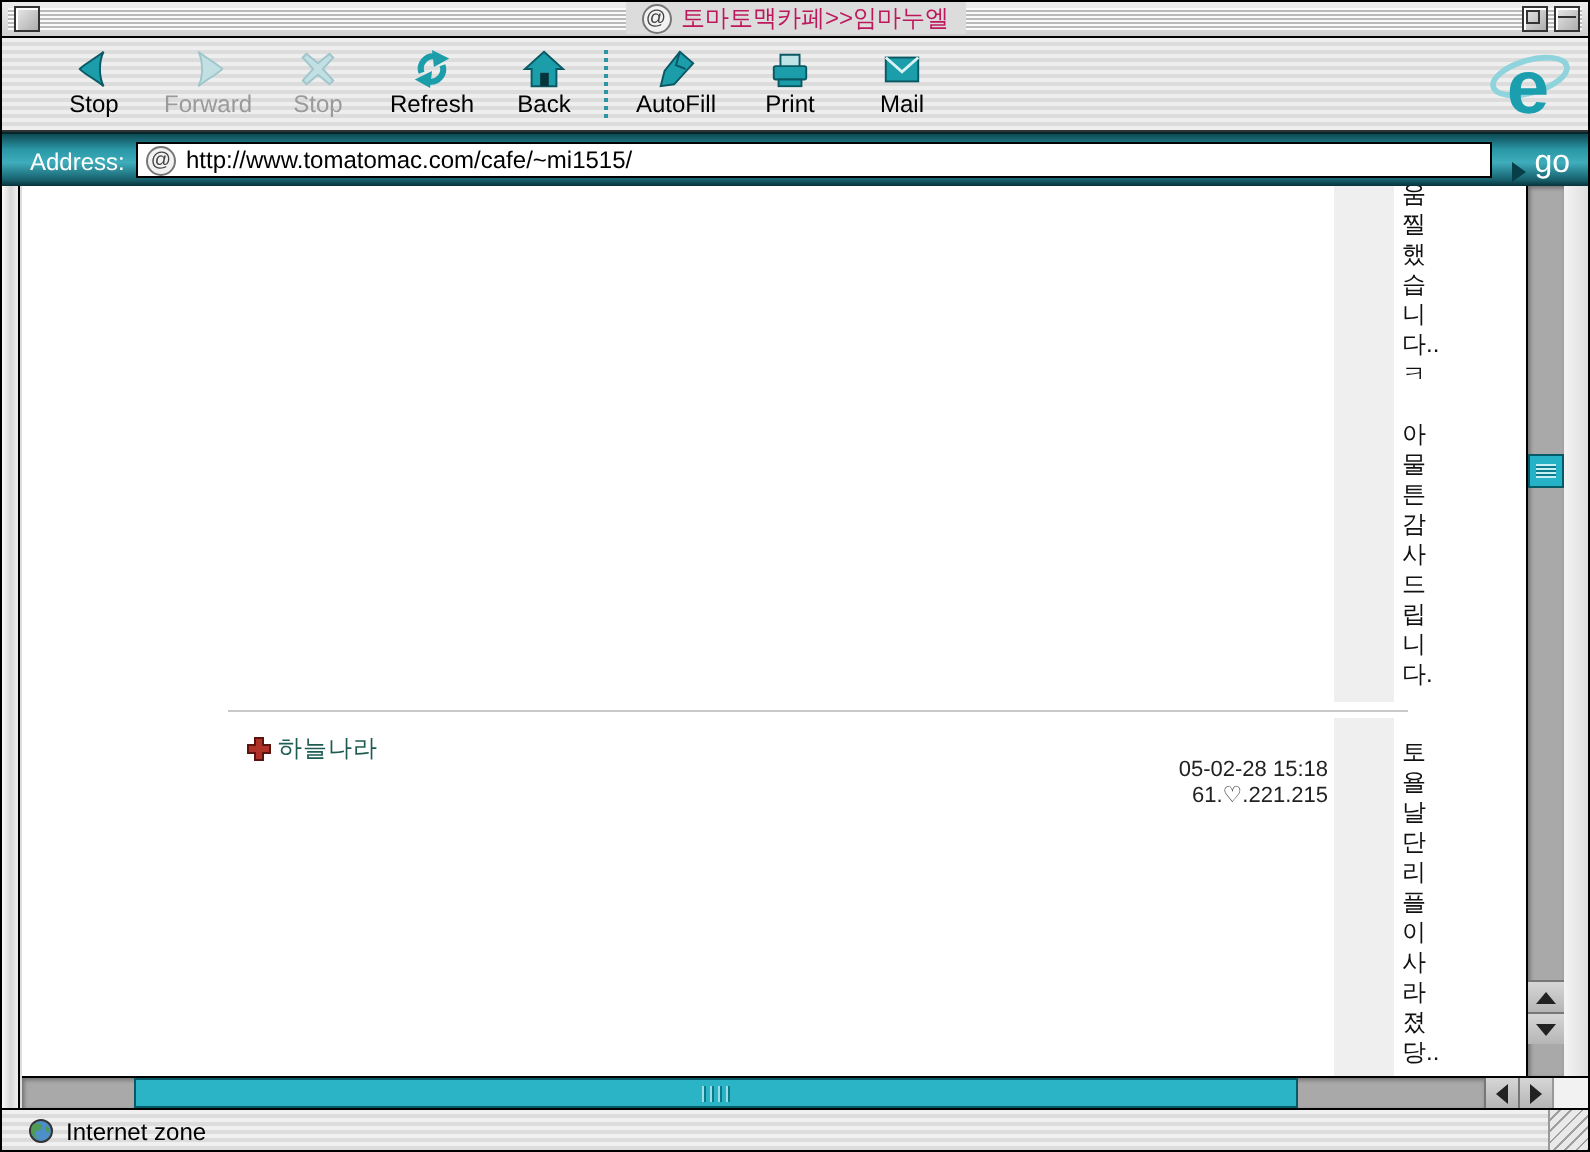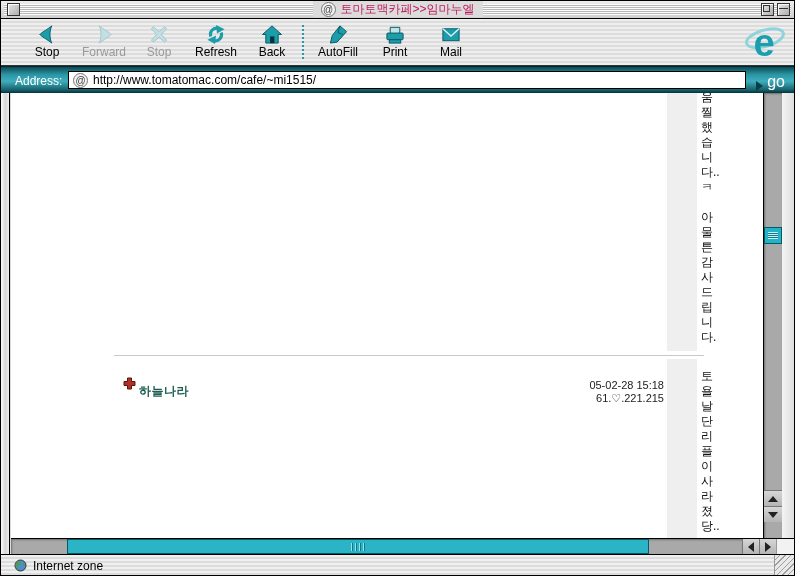--- a/index.html
+++ b/index.html
@@ -48,21 +48,21 @@
     background:linear-gradient(90deg,#f4f4f4,#dcdcdc);}
   .viewport{position:absolute;left:10px;top:92px;width:752px;height:445px;background:#fff;overflow:hidden;}
   .cell-shade{position:absolute;left:656px;width:30px;background:#efefef;}
   .shade-top{top:0;height:258px;}
   .shade-bottom{top:266px;height:179px;}
   .post-divider{position:absolute;left:103px;top:262px;width:590px;height:1px;background:#c9c9c9;}
   .vcol{position:absolute;width:20px;font-size:12px;line-height:15px;color:#111;white-space:pre-line;text-align:left;}
   .vcol-1{left:690px;top:-3px;}
   .vcol-2{left:690px;top:276px;}
   .author{position:absolute;left:112px;top:273px;display:flex;align-items:center;gap:3px;}
-  .author .nick{font-size:12px;font-weight:bold;color:#1c5c52;letter-spacing:0.5px;margin-top:17px;}
+  .author .nick{font-size:12px;font-weight:normal;color:#1c5c52;letter-spacing:0.5px;}
   .meta{position:absolute;left:440px;top:286px;width:213px;text-align:right;font-size:11px;line-height:13px;color:#222;}
   
   .vscroll{position:absolute;left:762px;top:92px;width:19px;height:445px;border-left:1px solid #000;box-sizing:border-box;
     background:#a9a9a9;box-shadow:inset 1px 1px 2px rgba(0,0,0,0.35);}
   .v-thumb{position:absolute;left:0;right:0;top:134px;height:17px;background:#25b2c6;border:1px solid #045a66;box-sizing:border-box;}
   .v-thumb::after{content:"";position:absolute;left:3px;right:3px;top:4px;height:7px;
     background:repeating-linear-gradient(180deg,#c5f1f5 0 1px,#0d7d8d 1px 2px);}
   .sb-btn{position:absolute;left:0;width:100%;height:16px;background:linear-gradient(#d6d6d6,#b5b5b5);
     border-top:1px solid #777;box-sizing:border-box;display:flex;align-items:center;justify-content:center;}
   .sb-up{top:397px;}

